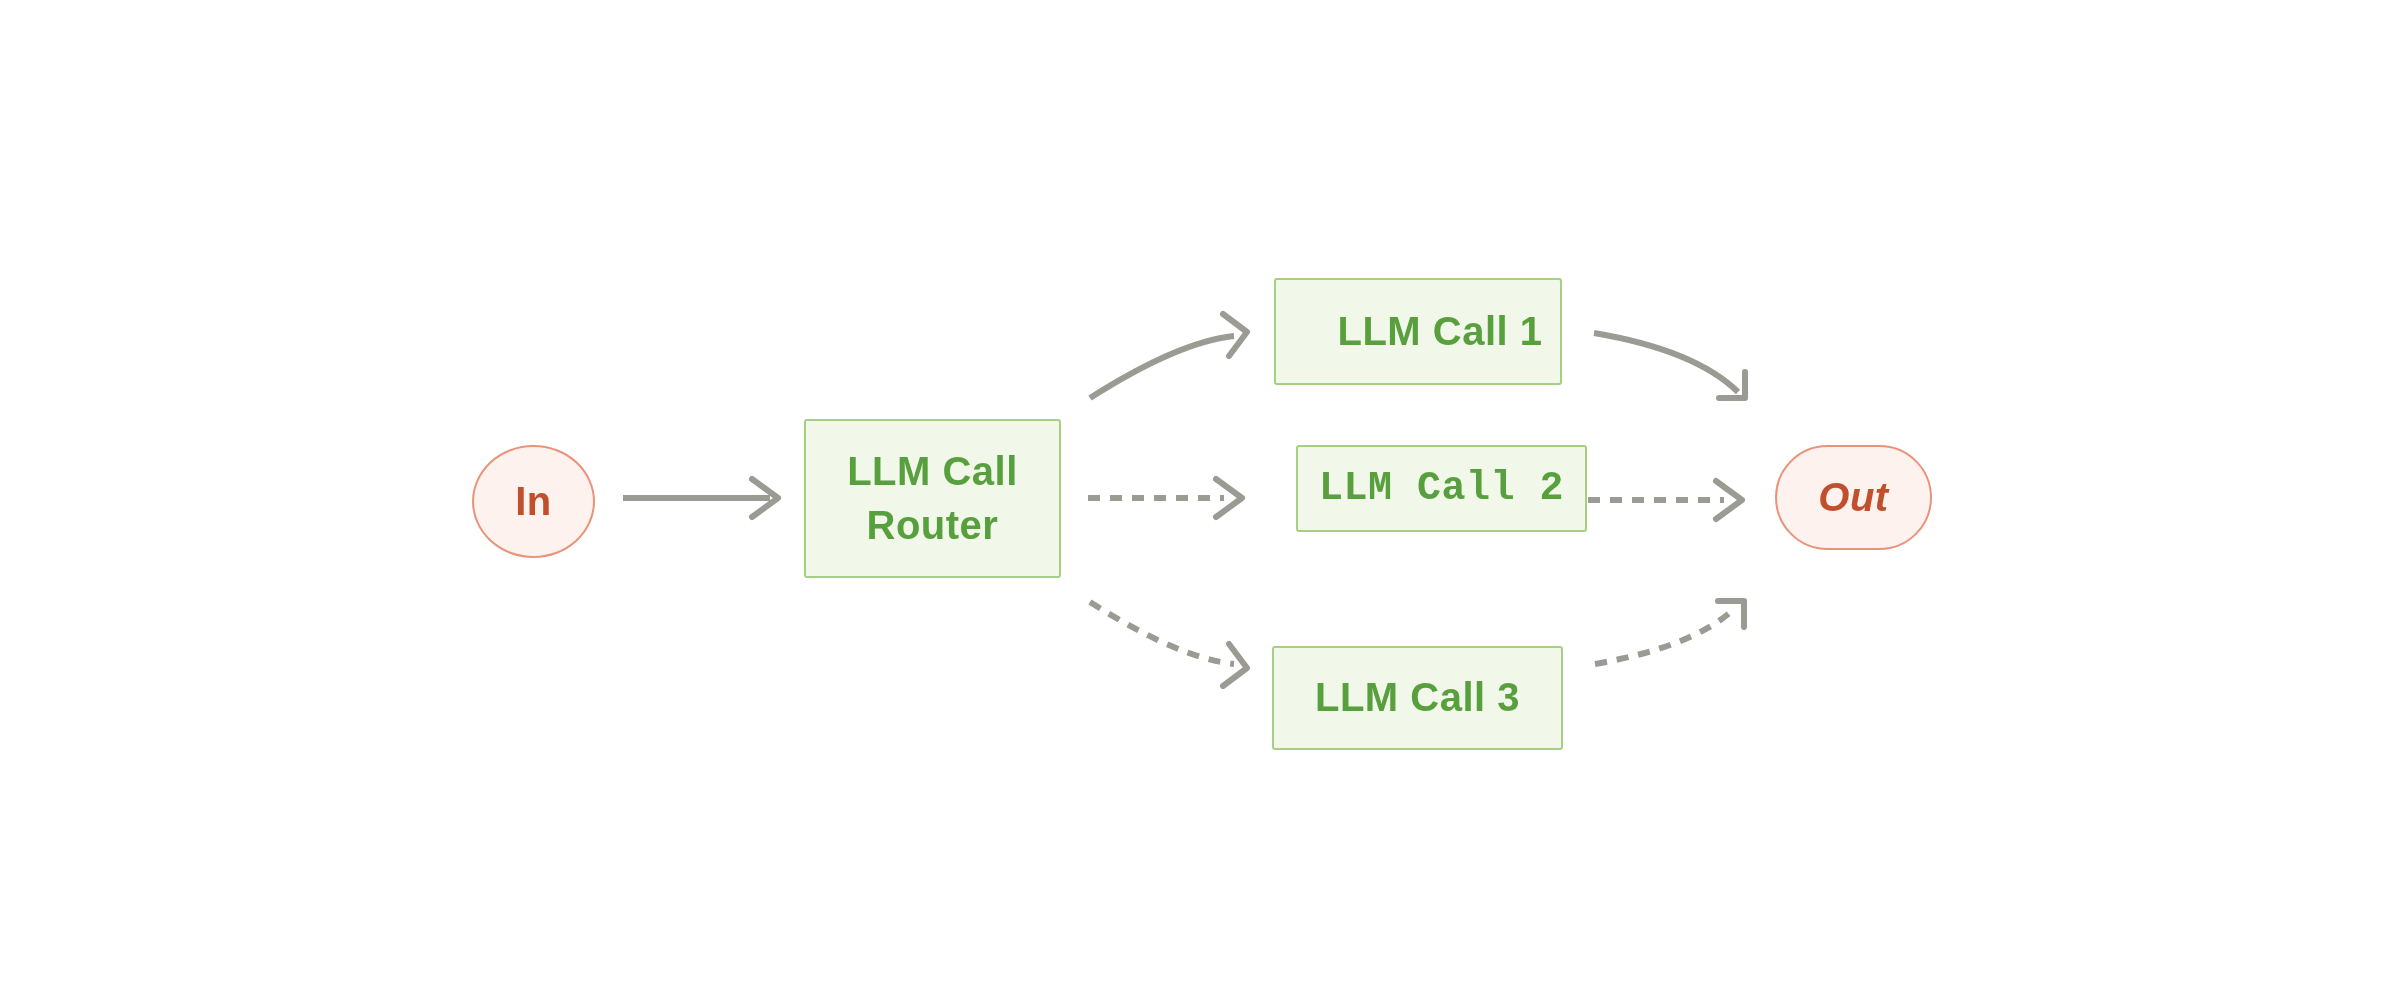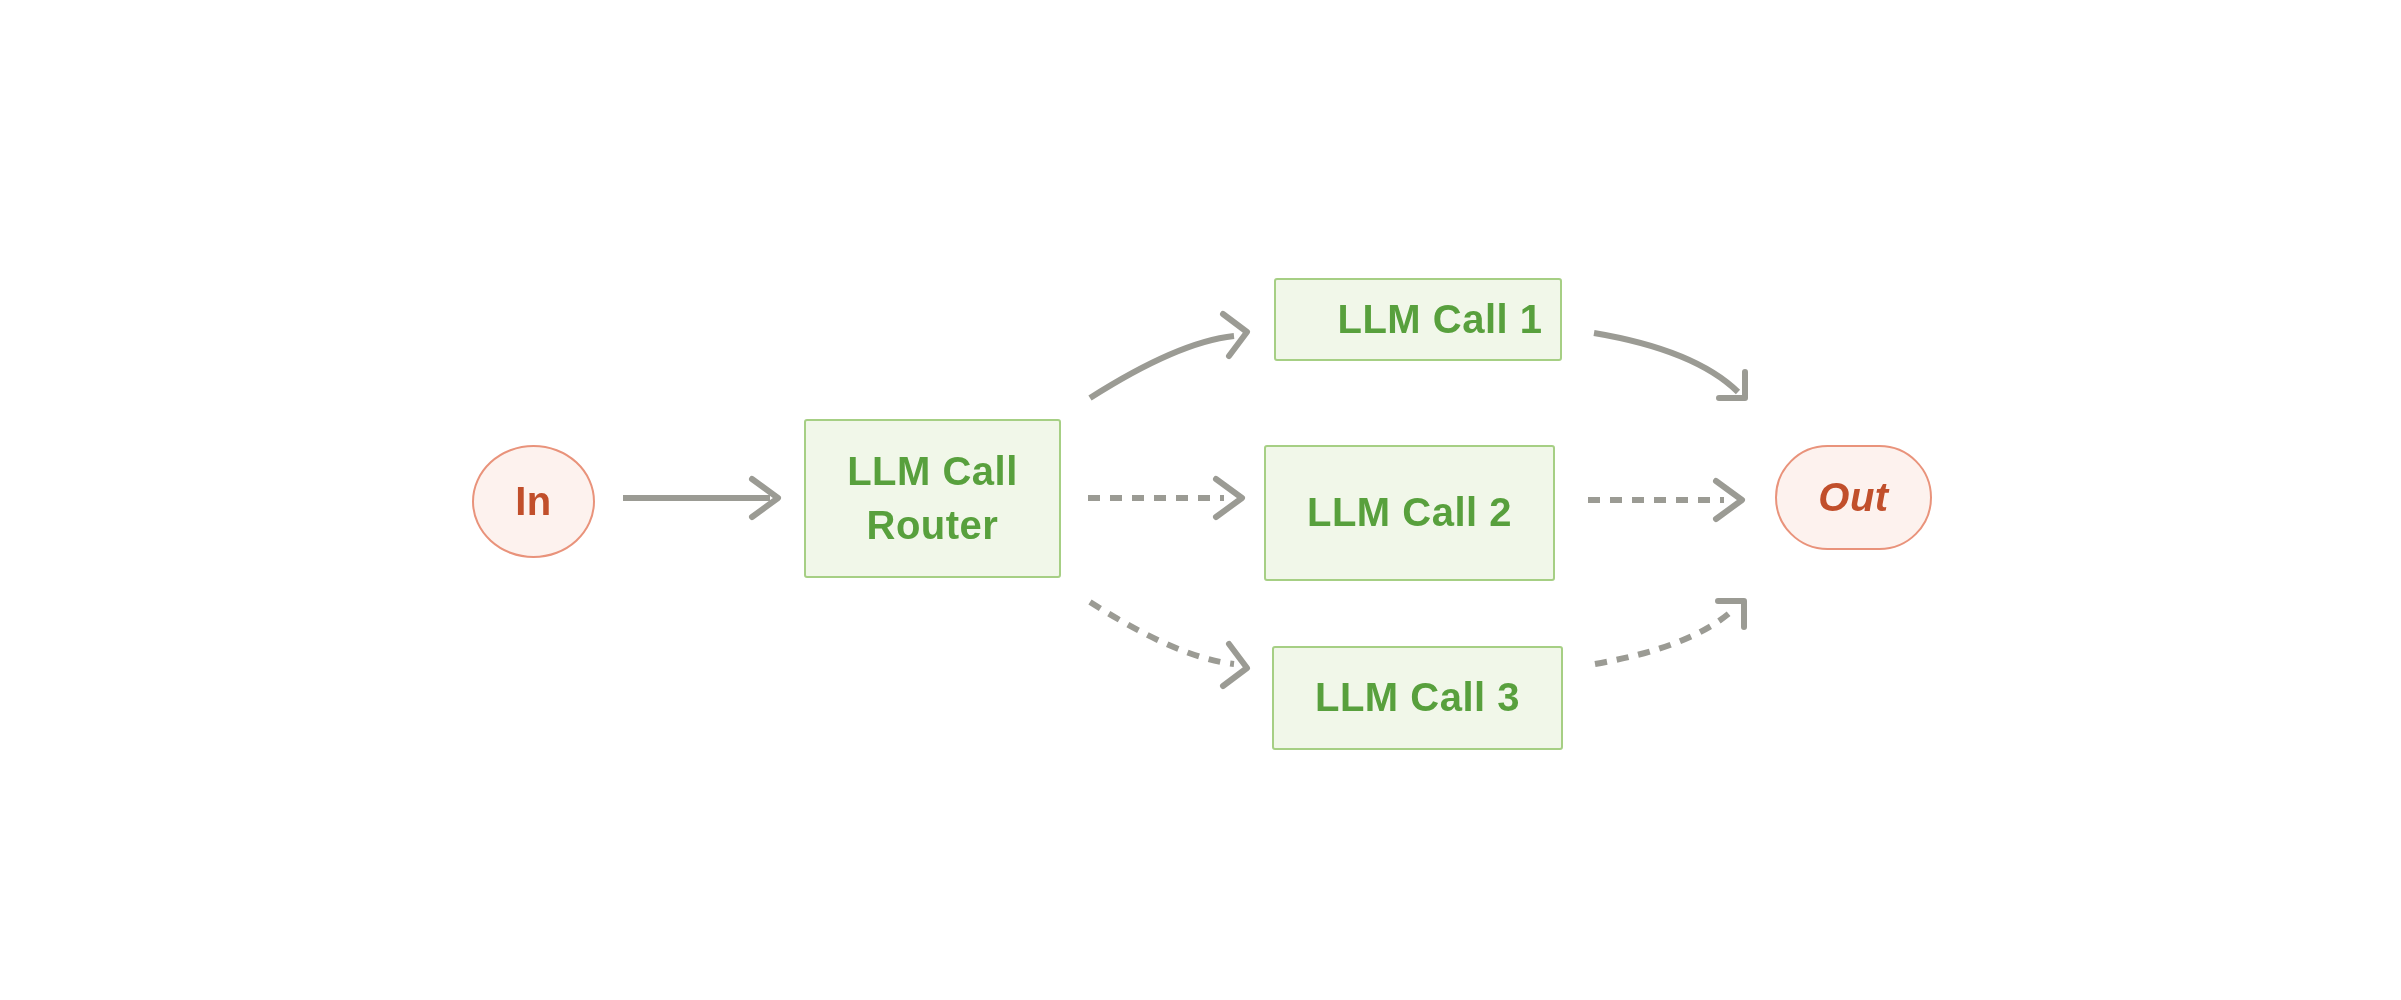--- a/index.html
+++ b/index.html
@@ -67,25 +67,25 @@
     left: 472px; top: 445px;
     width: 123px; height: 113px;
     border-radius: 50%;
   }
   #node-router {
     left: 804px; top: 419px;
     width: 257px; height: 159px;
   }
   #node-call1 {
     left: 1274px; top: 278px;
-    width: 288px; height: 83px; padding-left: 44px;
+    width: 288px; height: 107px; padding-left: 44px;
   }
   #node-call2 {
-    left: 1264px; top: 445px;
-    width: 291px; height: 136px;
+    left: 1296px; top: 445px;
+    width: 291px; height: 87px; font-family: Liberation Mono, monospace;
   }
   #node-call3 {
     left: 1272px; top: 646px;
     width: 291px; height: 104px;
   }
   #node-output {
     left: 1775px; top: 445px;
     width: 157px; height: 105px;
     border-radius: 999px;
     font-style: italic;

